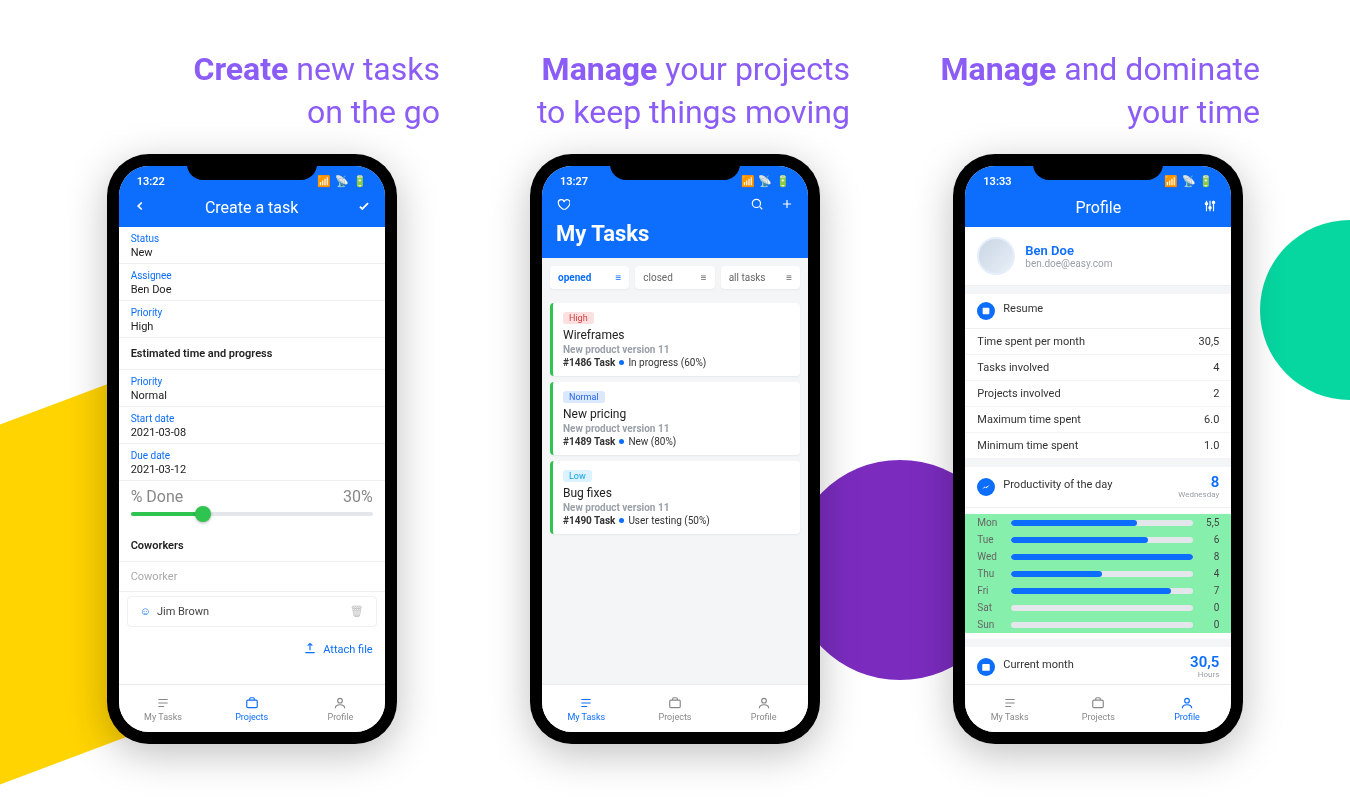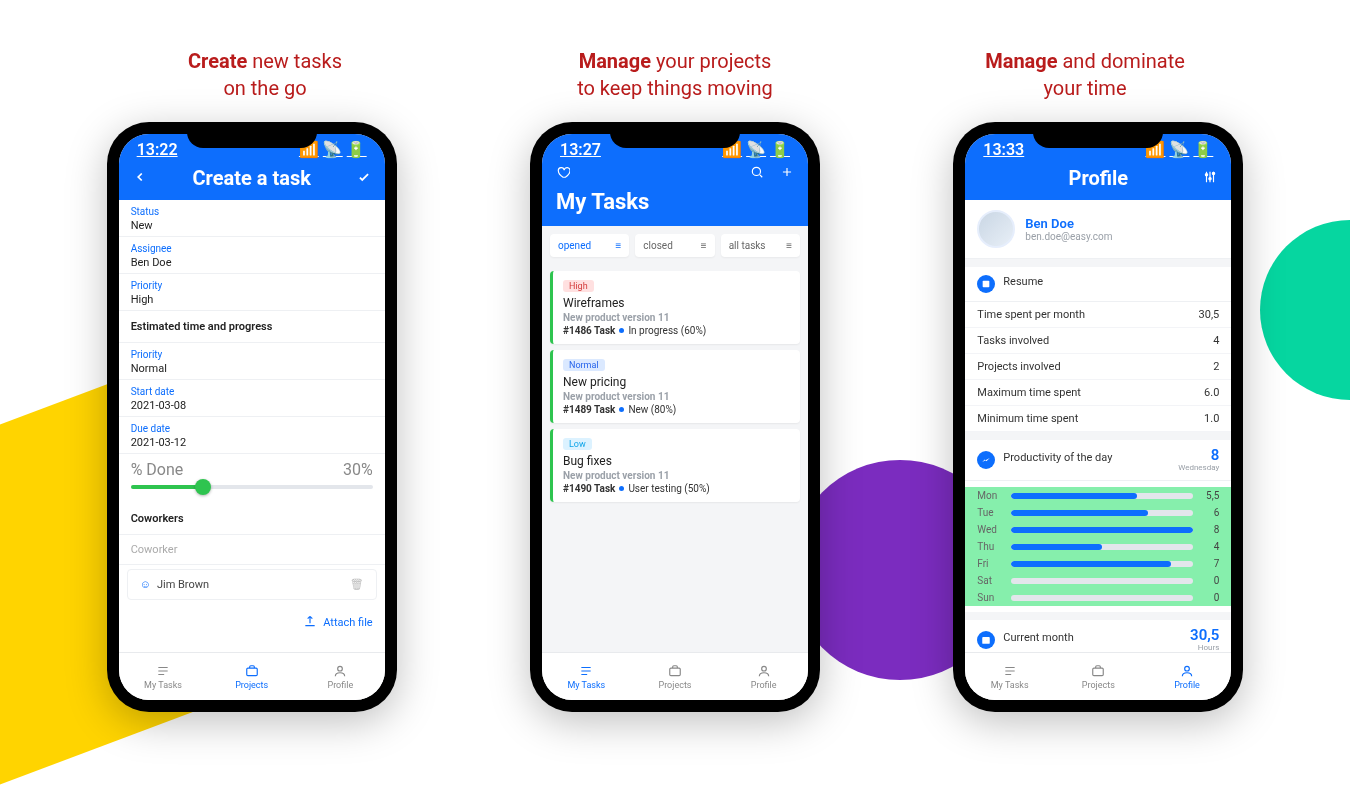--- a/index.html
+++ b/index.html
@@ -2,30 +2,30 @@
 <html><head>
 <meta charset="utf-8">
 <style>
 * { margin:0; padding:0; box-sizing:border-box; font-family:-apple-system,BlinkMacSystemFont,'Segoe UI',Roboto,sans-serif; }
 body { background:#fff; width:1350px; height:800px; position:relative; overflow:hidden; }
 .bg-shape { position:absolute; border-radius:50%; z-index:0; }
 .bg-yellow { width:450px; height:450px; background:#ffd400; left:-120px; top:340px; transform:skewY(-10deg); border-radius:80px; clip-path:polygon(0 20%,100% 0,100% 80%,0 100%);}
 .bg-purple { width:220px; height:220px; background:#7b2cbf; right:340px; top:460px; }
 .bg-teal   { width:180px; height:180px; background:#06d6a0; right:-90px; top:220px; }
 .headlines { display:flex; justify-content:space-around; padding:48px 60px 10px; position:relative; z-index:2; }
-.headline  { flex:1; text-align:center; font-size:20px; color:#b91c1c; line-height:1.35; font-weight:400; padding:0 30px; }
+.headline  { flex:1; text-align:right; font-size:32px; color:#8b5cf6; line-height:1.35; font-weight:400; padding:0 30px; }
 .headline b { font-weight:700; }
 .phones { display:flex; justify-content:space-around; padding:10px 40px; position:relative; z-index:2; }
 .phone  { width:290px; height:590px; background:#000; border-radius:42px; padding:12px; position:relative; box-shadow:0 10px 40px rgba(0,0,0,.25); }
 .screen { width:100%; height:100%; background:#f4f5f7; border-radius:30px; overflow:hidden; display:flex; flex-direction:column; position:relative; }
 .notch  { position:absolute; top:0; left:50%; transform:translateX(-50%); width:130px; height:26px; background:#000; border-radius:0 0 16px 16px; z-index:10; }
-.status-bar { display:flex; justify-content:space-between; align-items:center; padding:6px 18px 2px; font-size:16px; font-weight:600; color:#fff; background:#0d6efd; height:26px;text-decoration:underline; }
+.status-bar { display:flex; justify-content:space-between; align-items:center; padding:6px 18px 2px; font-size:11px; font-weight:600; color:#fff; background:#0d6efd; height:26px; }
 .status-right { display:flex; gap:4px; align-items:center; }
 .app-header { background:#0d6efd; color:#fff; padding:6px 14px 10px; display:flex; align-items:center; justify-content:space-between; }
-.app-header .title { font-size:20px; font-weight:700; }
+.app-header .title { font-size:16px; font-weight:400; }
 .content { flex:1; overflow:auto; background:#fff; font-size:11px; }
 .content::-webkit-scrollbar{width:0;}
 .form-row { padding:6px 12px 4px; border-bottom:1px solid #eef0f3; }
 .form-row .lbl { color:#0d6efd; font-size:10px; margin-bottom:2px; }
 .form-row .val { color:#222; font-size:11px; }
 .section-head { padding:9px 12px; font-size:11px; font-weight:600; color:#222; background:#fff; border-bottom:1px solid #eef0f3; }
 .slider-row { padding:6px 12px 14px; }
 .slider-row .labels { display:flex; justify-content:space-between; color:#888; font-size:16px; margin-bottom:6px; }
 .slider { height:4px; background:#e3e6eb; border-radius:4px; position:relative; }
 .slider .fill { height:100%; background:#2ec44f; border-radius:4px; width:30%; }
@@ -33,21 +33,21 @@
 .coworker-box { padding:8px 12px; border-bottom:1px solid #eef0f3; color:#aaa; font-size:11px; }
 .chip-row { display:flex; align-items:center; justify-content:space-between; padding:8px 12px; border:1px solid #eef0f3; margin:4px 8px; border-radius:4px; font-size:11px; color:#444; }
 .attach-row { padding:10px 12px; color:#0d6efd; font-size:11px; display:flex; align-items:center; gap:6px;justify-content:flex-end; }
 .bottom-nav { display:flex; background:#fff; border-top:1px solid #e8eaed; height:48px; }
 .nav-item { flex:1; display:flex; flex-direction:column; align-items:center; justify-content:center; font-size:9px; color:#888; gap:2px; }
 .nav-item.active { color:#0d6efd; }
 .nav-icon { width:16px; height:14px; }
 .big-title { font-size:22px; font-weight:700; color:#fff; }
 .tabs { display:flex; gap:6px; padding:8px; background:#f4f5f7; }
 .tab  { flex:1; background:#fff; border-radius:4px; display:flex; align-items:center; justify-content:space-between; padding:6px 8px; font-size:10px; color:#666; box-shadow:0 1px 2px rgba(0,0,0,.05);}
-.tab.active { color:#0d6efd; font-weight:400;}
+.tab.active { color:#0d6efd; font-weight:700;}
 .task-card { margin:6px 8px; background:#fff; border-radius:4px; padding:8px 10px; box-shadow:0 1px 2px rgba(0,0,0,.06); border-left:3px solid; }
 .task-card.high { border-left-color:#2ec44f; }
 .task-card.normal { border-left-color:#2ec44f; }
 .task-card.low { border-left-color:#2ec44f; }
 .prio-tag { display:inline-block; padding:1px 6px; border-radius:3px; font-size:9px; margin-bottom:4px; }
 .prio-high { background:#ffe0e0; color:#d43c3c; }
 .prio-normal { background:#dbe9ff; color:#2563eb; }
 .prio-low { background:#dcf2ff; color:#0ea5e9; }
 .task-title { font-size:12px; color:#222; margin-bottom:2px; }
 .task-sub   { font-size:10px; color:#9aa0a8; margin-bottom:2px;font-weight:bold; }

